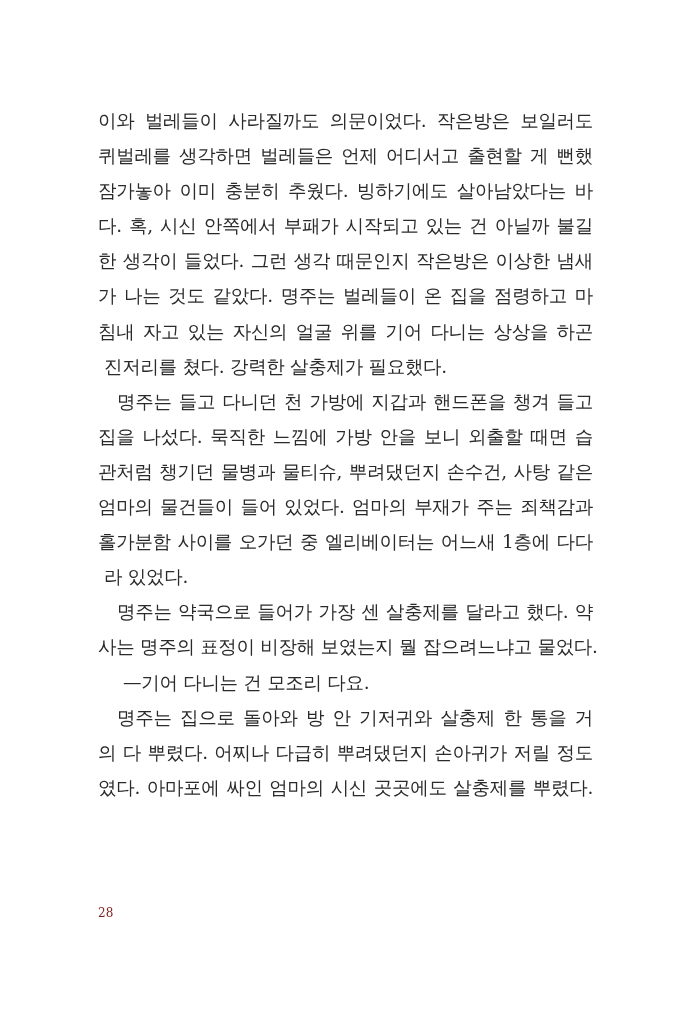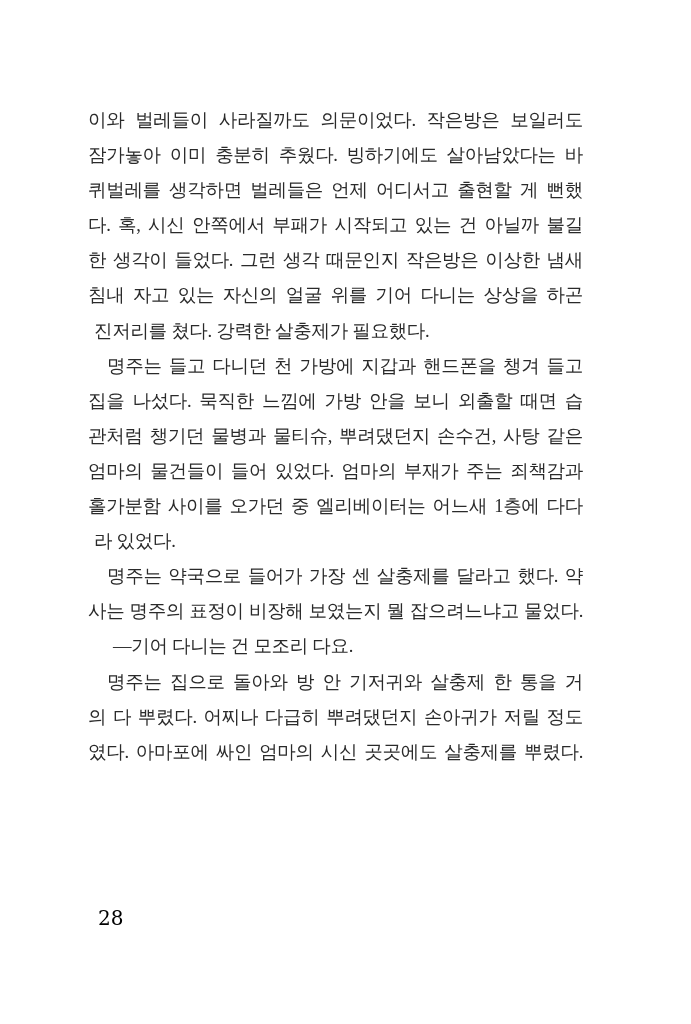--- a/index.html
+++ b/index.html
@@ -1,33 +1,34 @@
 <!DOCTYPE html>
 <html><head>
 <meta charset="utf-8">
 <style>
   html, body { margin:0; padding:0; background:#ffffff; }
   body { width:691px; height:1024px; position:relative; overflow:hidden;
          font-family: "DejaVu Serif", "Liberation Serif", serif; color:#2a2a2a; }
-  .page { position:absolute; left:88px; top:103px; width:495px;font-family:Liberation Serif, serif; }
+  .page { position:absolute; left:98px; top:103px; width:495px; }
   .line { height:35.1px; line-height:35.1px; font-size:18.5px; white-space:nowrap;
           text-align:justify; text-align-last:justify; letter-spacing:-0.3px; }
   .line.last { text-align-last:left;margin-left:6px; }
   .line.indent { padding-left:19px; }
-  .folio { position:absolute; left:98px; top:906px; font-size:20px; color:#000000; }
+  .folio { position:absolute; left:98px; top:906px; font-size:12px; color:#7f1d1d; }
 </style>
 </head>
 <body>
 
 <div class="page" id="page-body">
     <div class="line">이와 벌레들이 사라질까도 의문이었다. 작은방은 보일러도</div>
+    <div class="line">퀴벌레를 생각하면 벌레들은 언제 어디서고 출현할 게 뻔했</div>
     <div class="line">잠가놓아 이미 충분히 추웠다. 빙하기에도 살아남았다는 바</div>
-    <div class="line">퀴벌레를 생각하면 벌레들은 언제 어디서고 출현할 게 뻔했</div>
     <div class="line">다. 혹, 시신 안쪽에서 부패가 시작되고 있는 건 아닐까 불길</div>
     <div class="line">한 생각이 들었다. 그런 생각 때문인지 작은방은 이상한 냄새</div>
+    <div class="line">가 나는 것도 같았다. 명주는 벌레들이 온 집을 점령하고 마</div>
     <div class="line">침내 자고 있는 자신의 얼굴 위를 기어 다니는 상상을 하곤</div>
     <div class="line last">진저리를 쳤다. 강력한 살충제가 필요했다.</div>
     <div class="line indent">명주는 들고 다니던 천 가방에 지갑과 핸드폰을 챙겨 들고</div>
     <div class="line">집을 나섰다. 묵직한 느낌에 가방 안을 보니 외출할 때면 습</div>
     <div class="line">관처럼 챙기던 물병과 물티슈, 뿌려댔던지 손수건, 사탕 같은</div>
     <div class="line">엄마의 물건들이 들어 있었다. 엄마의 부재가 주는 죄책감과</div>
     <div class="line">홀가분함 사이를 오가던 중 엘리베이터는 어느새 1층에 다다</div>
     <div class="line last">라 있었다.</div>
     <div class="line indent">명주는 약국으로 들어가 가장 센 살충제를 달라고 했다. 약</div>
     <div class="line">사는 명주의 표정이 비장해 보였는지 뭘 잡으려느냐고 물었다.</div>

